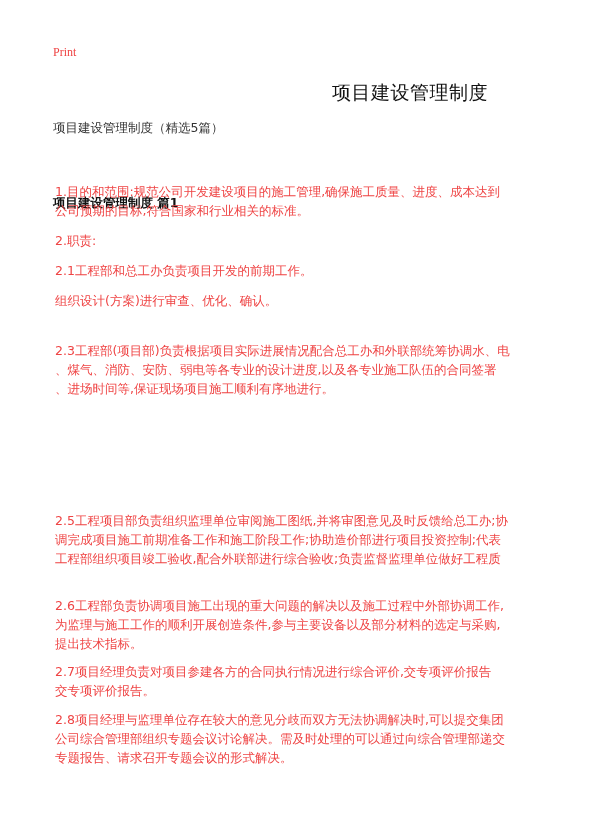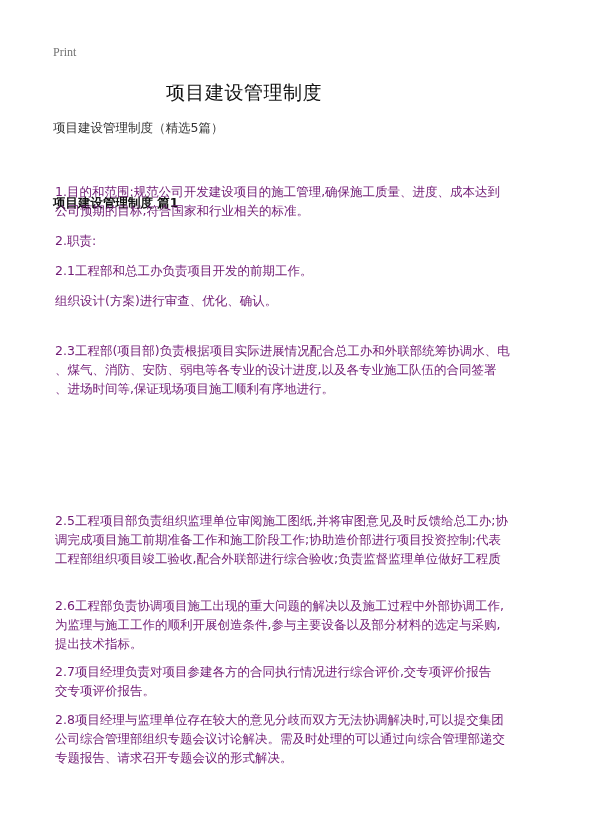--- a/index.html
+++ b/index.html
@@ -5,37 +5,37 @@
     html, body { margin: 0; padding: 0; background: #ffffff; }
     body {
       width: 600px; height: 828px; overflow: hidden; position: relative;
       font-family: "DejaVu Sans", "Liberation Sans", sans-serif;
       color: #2a2a2a;
     }
     .page { position: absolute; left: 0; top: 0; width: 600px; height: 828px; }
     .print-label {
       position: absolute; left: 53px; top: 45px;
       font-family: "Liberation Serif", "DejaVu Serif", serif;
-      font-size: 12px; color: #737373;
+      font-size: 12px; color: #ef4444;
     }
     .doc-title {
       position: absolute; left: 0; width: 488px; top: 80px;
-      text-align: center; font-size: 19px; color: #111; letter-spacing: 0.5px;
+      text-align: right; font-size: 19px; color: #111; letter-spacing: 0.5px;
     }
     .subtitle {
       position: absolute; left: 53px; top: 120px;
       font-size: 12.5px; color: #333;
     }
     .section-heading {
       position: absolute; left: 53px; top: 150px;
       font-size: 12.5px; font-weight: bold; color: #111; margin-top: 45px;
     }
     .para {
       position: absolute; left: 55px; width: 520px;
-      font-size: 12.5px; line-height: 19px; color: #701a75;
+      font-size: 12.5px; line-height: 19px; color: #ef4444;
       white-space: nowrap;
     }
     .para .line { display: block; }
   </style>
 </head>
 <body>
 
 <div class="page">
   <div class="print-label">Print</div>
   <div class="doc-title">项目建设管理制度</div>

